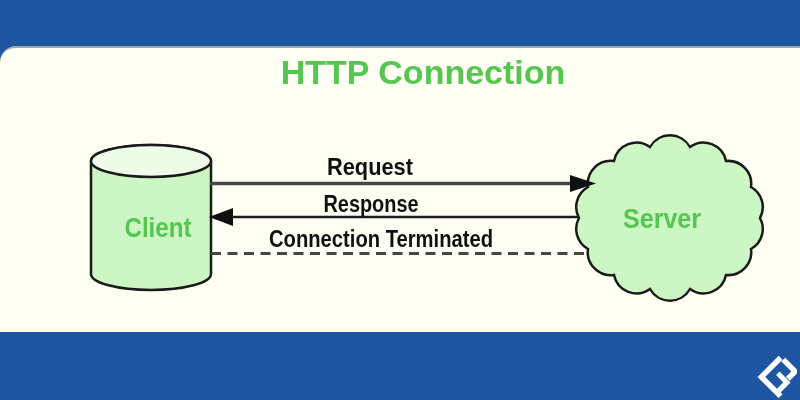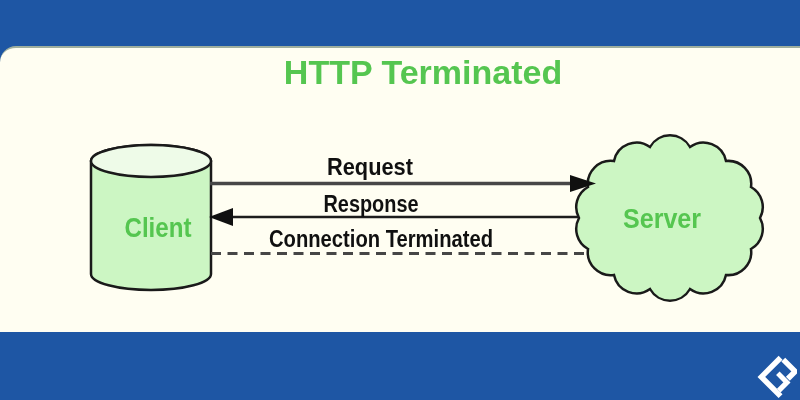--- a/index.html
+++ b/index.html
@@ -25,21 +25,21 @@
   .diagram-svg{position:absolute;top:0;left:0;}
   .black-label{font-weight:bold;font-size:23px;fill:#101010;}
   .green-label{font-weight:bold;font-size:28px;fill:#55c650;}
   .brand-logo{position:absolute;right:3px;bottom:2px;}
 </style>
 </head>
 <body>
 
 <div class="content"></div>
 
-<h1 class="page-title">HTTP Terminated</h1>
+<h1 class="page-title">HTTP Connection</h1>
 
 <svg class="diagram-svg" width="800" height="400" viewBox="0 0 800 400" xmlns="http://www.w3.org/2000/svg">
 
   <g>
     <path d="M91 161 A60 16 0 0 1 211 161 L211 274 A60 16 0 0 1 91 274 Z" fill="#ccf6c3" stroke="#1a1a1a" stroke-width="2.5"></path>
     <ellipse cx="151" cy="161" rx="60" ry="16" fill="#eefbe8" stroke="#1a1a1a" stroke-width="2.5"></ellipse>
   </g>
 
   <g>
     <line x1="210" y1="183.5" x2="580" y2="183.5" stroke="#474747" stroke-width="3.4"></line>

